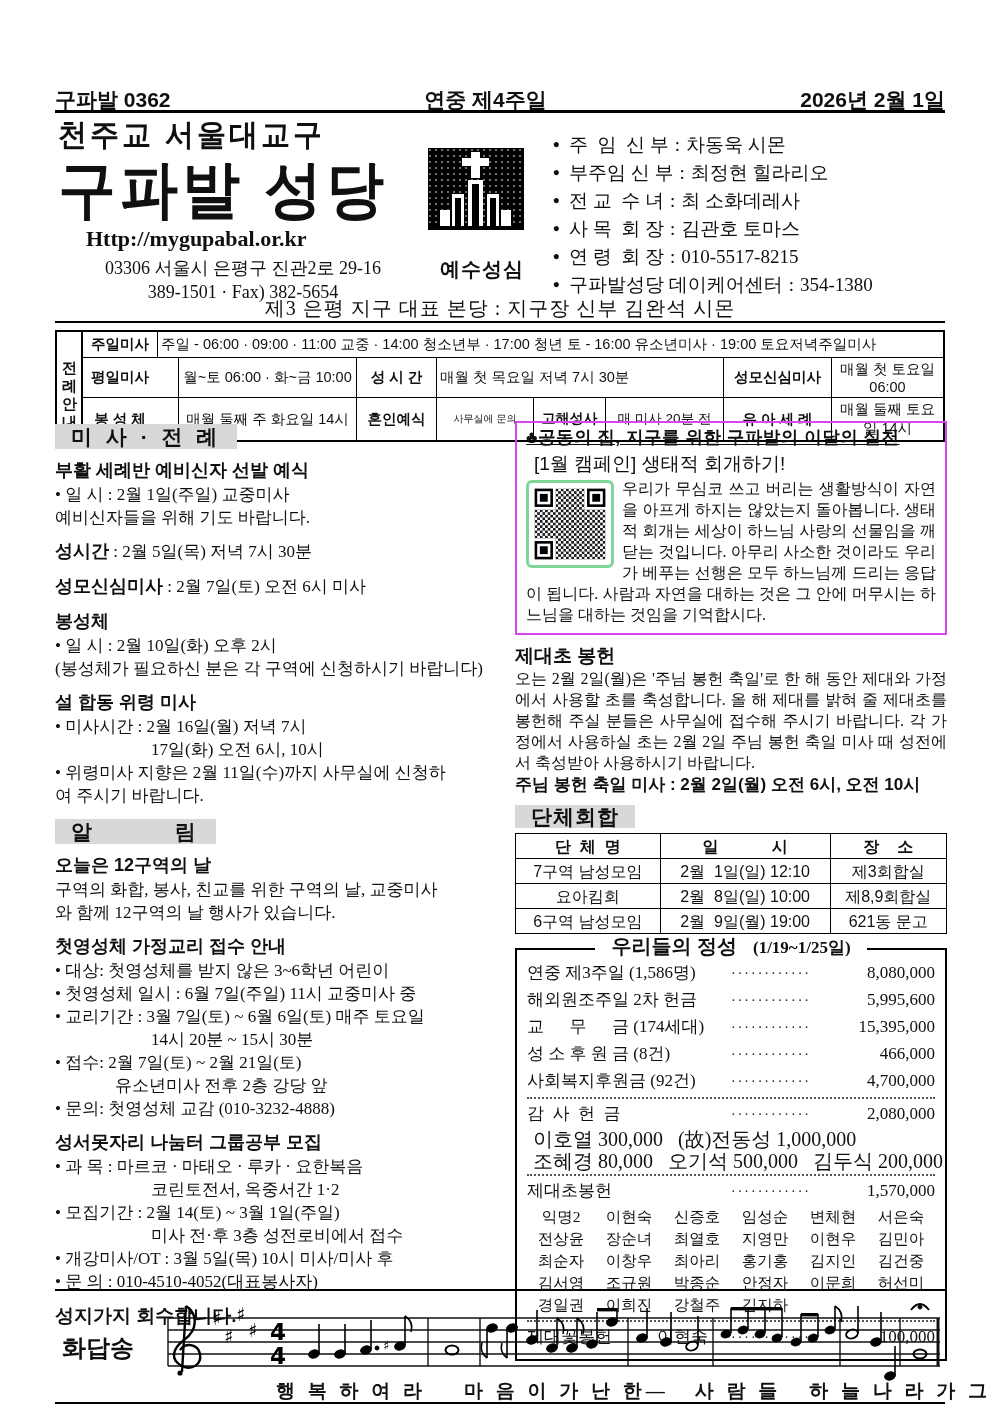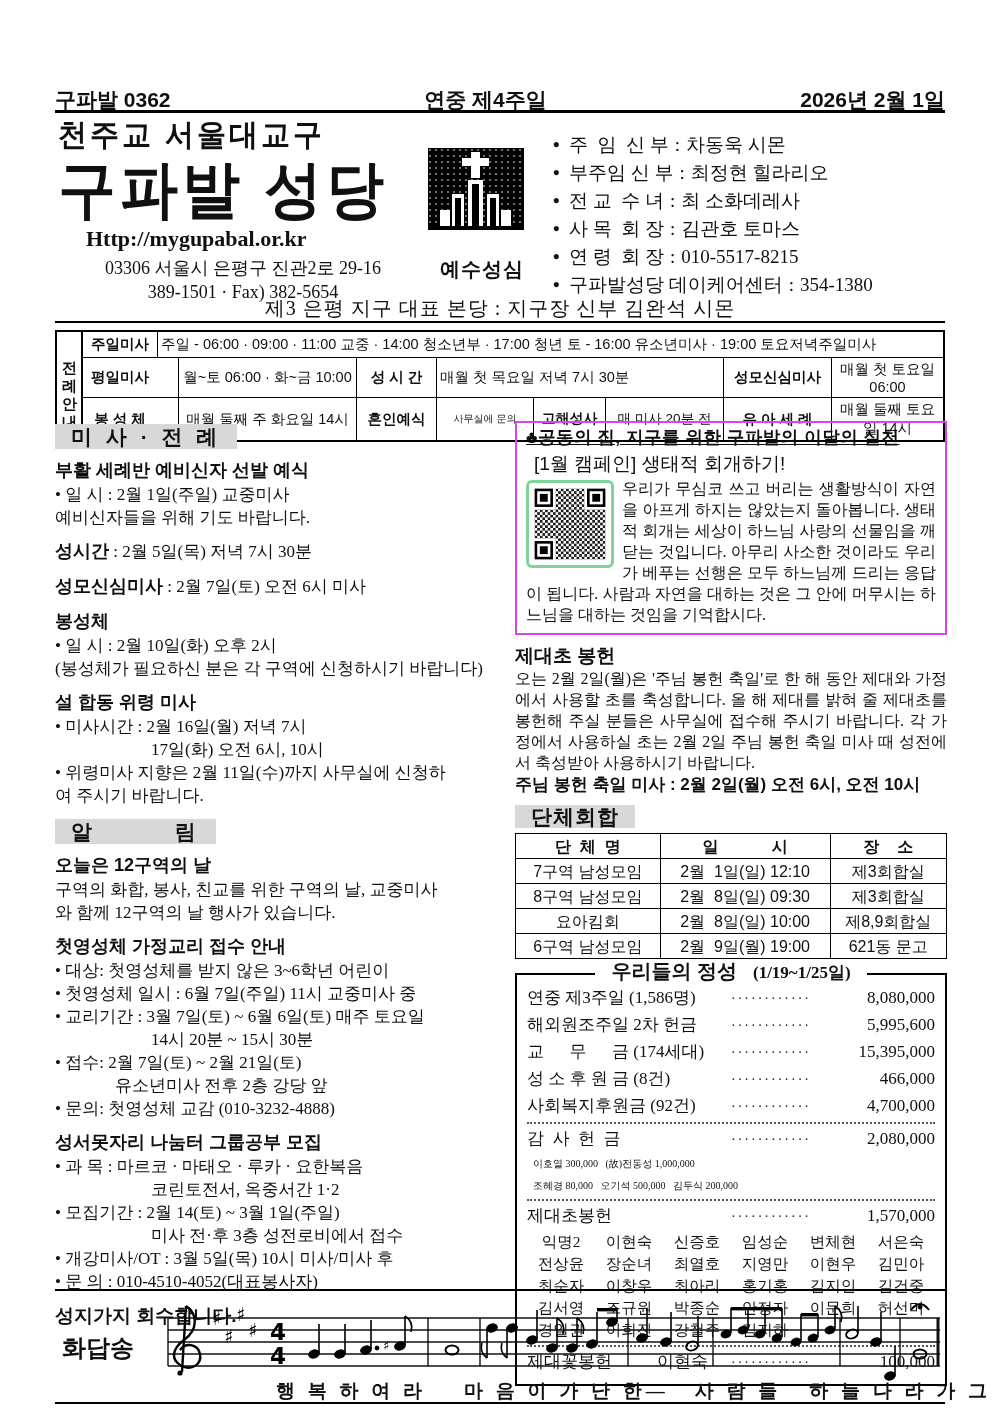--- a/index.html
+++ b/index.html
@@ -81,21 +81,21 @@
   .offer { border:2px solid #000; margin-top:14px; padding:10px 10px 8px 10px; position:relative; }
   .offer-legend { position:absolute; top:-14px; left:0; width:100%; text-align:center; }
   .offer-legend span { background:#fff; padding:0 8px; }
   .offer-legend .t1 { font-family:"Liberation Sans","DejaVu Sans",sans-serif; font-weight:800; font-size:20px; }
   .offer-legend .t2 { font-size:17px; font-weight:700; }
   .orow { display:flex; align-items:baseline; line-height:26px; font-size:17px; }
   .olabel { flex:1; white-space:pre; }
   .odots { width:118px; text-align:center; letter-spacing:2px; color:#222; font-size:14px; }
   .oamt { width:105px; text-align:right; }
   .osep { border-top:2px dotted #555; margin:2px 0; }
-  .onames { font-size:10px; line-height:22px; padding-left:6px; white-space:pre; }
+  .onames { font-size:20px; line-height:22px; padding-left:6px; white-space:pre; }
   .donors { display:grid; grid-template-columns:repeat(6,1fr); font-size:15.5px; line-height:22px; text-align:center; padding:1px 0 2px 0; }
 
   
   .resp-label { position:absolute; top:1332px; left:62px; font-family:"Liberation Sans","DejaVu Sans",sans-serif; font-weight:800; font-size:24px; }
   .music { position:absolute; top:1298px; left:128px; }
   .lyrics { position:absolute; top:1378px; left:128px; width:820px; display:flex; font-size:19px; font-weight:700; letter-spacing:4px; white-space:pre; }
   .lyrics span { display:inline-block; }
 </style>
 </head>
 <body>
@@ -300,25 +300,20 @@
     <table class="groups-table">
       <tbody>
           <tr>
         <th>단  체  명</th>
         <th>일            시</th>
         <th>장    소</th>
       </tr>
       <tr>
         <td>7구역 남성모임</td>
         <td>2월  1일(일) 12:10</td>
-        <td>제3회합실</td>
-      </tr>
-      <tr>
-        <td>8구역 남성모임</td>
-        <td>2월  8일(일) 09:30</td>
         <td>제3회합실</td>
       </tr>
       <tr>
         <td>요아킴회</td>
         <td>2월  8일(일) 10:00</td>
         <td>제8,9회합실</td>
       </tr>
       <tr>
         <td>6구역 남성모임</td>
         <td>2월  9일(월) 19:00</td>

